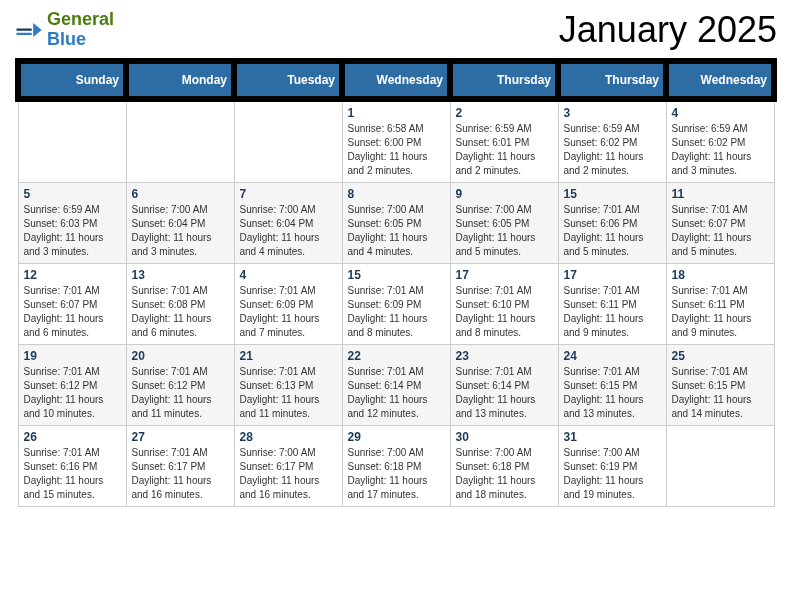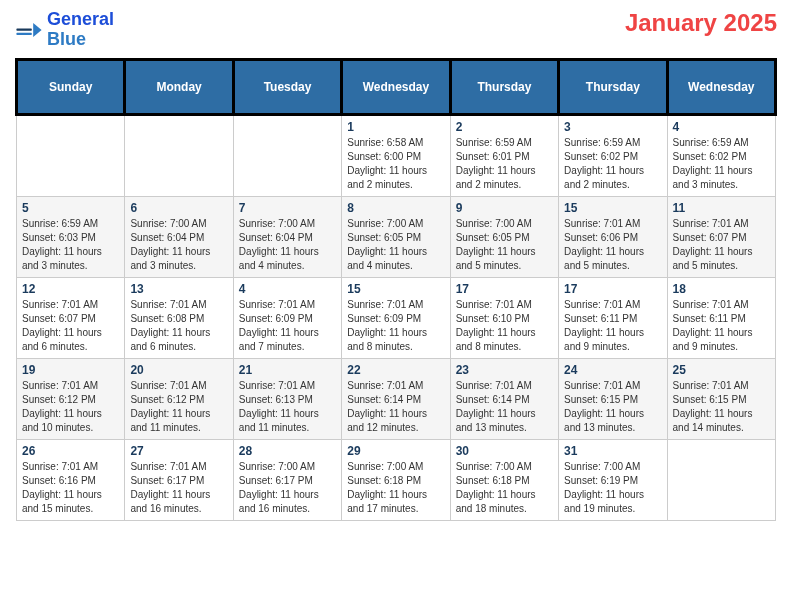--- a/index.html
+++ b/index.html
@@ -26,53 +26,53 @@
       align-items: center;
       gap: 4px;
     }
     .logo-text {
       font-size: 18px;
       font-weight: bold;
       color: #1a3a5c;
       line-height: 1.1;
     }
     .logo-text span {
-      color: #1d4ed8;
+      color: #4d7c0f;
     }
     .logo-icon {
       width: 28px;
       height: 28px;
     }
     .title-block {
       text-align: right;
     }
     .month-title {
-      font-size: 24px;
-      font-weight: bold;
-      color: #ef4444;
+      font-size: 36px;
+      font-weight: normal;
+      color: #000000;
       line-height: 1.1;
     }
     .location {
       font-size: 14px;
       color: #333;
       margin-top: 2px;
     }
     .calendar {
       width: 100%;
       border-collapse: collapse;
       border: 1px solid #ccc;
     }
     .calendar th {
       background: #2e6da4;
       color: #fff;
       font-size: 12px;
       font-weight: bold;
-      padding: 19px 4px;
-      text-align: center;
-      border: 3px solid #000000;
+      padding: 9px 4px;
+      text-align: right;
+      border: 6px solid #000000;
     }
     .calendar td {
       vertical-align: top;
       border: 1px solid #ccc;
       padding: 4px 5px;
       width: calc(100% / 7);
       min-height: 85px;
       font-size: 10px;
       color: #222;
       background: #fff;

